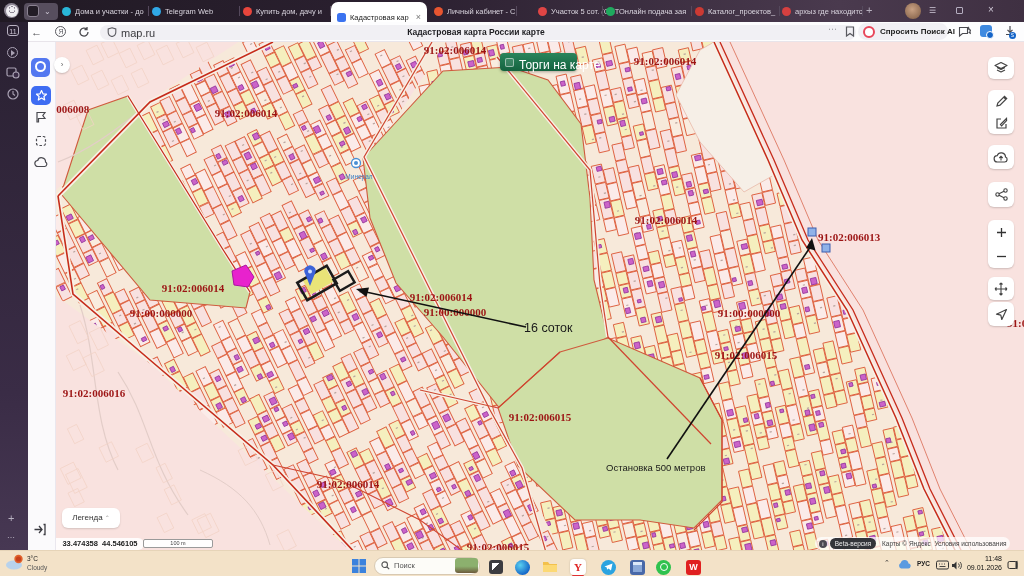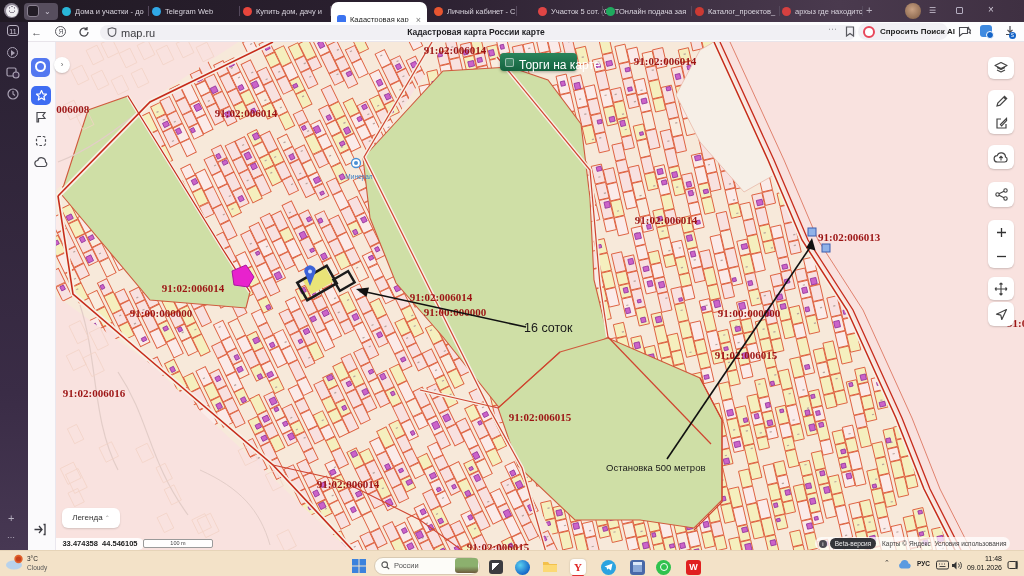--- a/index.html
+++ b/index.html
@@ -1,19 +1,19 @@
 <!DOCTYPE html>
 <html><head><meta charset="utf-8"><style>
 *{margin:0;padding:0;box-sizing:border-box}
 body{width:1024px;height:576px;overflow:hidden;position:relative;font-family:"Liberation Sans",sans-serif;background:#f8e3e0}
 .abs{position:absolute}
 #tabbar{left:0;top:0;width:1024px;height:22px;background:linear-gradient(90deg,#211a24,#2b2030 40%,#4a3a4e 82%,#3f3042)}
 .tab{position:absolute;top:0;height:22px;display:flex;align-items:center;font-size:7.5px;color:#d9d4de;white-space:nowrap}
 .fav{width:9px;height:9px;border-radius:50%;margin-right:4px;flex:0 0 auto}
-#activetab{position:absolute;left:331px;top:2px;width:96px;height:20px;background:#fff;border-radius:7px 7px 0 0;display:flex;align-items:flex-start;font-size:7.5px;color:#222;padding:13px 6px}
+#activetab{position:absolute;left:331px;top:2px;width:96px;height:20px;background:#fff;border-radius:7px 7px 0 0;display:flex;align-items:flex-end;font-size:7.5px;color:#222;padding:0 6px}
 #addrbar{left:0;top:22px;width:1024px;height:20px;background:#fdfdfe;border-bottom:1px solid #e8e4ea}
 #leftdark{left:0;top:22px;width:28px;height:529px;background:linear-gradient(180deg,#2a2132,#3a2c46 70%,#473853)}
 #leftwhite{left:28px;top:42px;width:28px;height:509px;background:#fbfafc;border-right:1px solid #eae7ee}
 #taskbar{left:0;top:550px;width:1024px;height:26px;background:#f3e2c8;border-top:1px solid #e6d4b8}
 .tbtn{position:absolute;left:988px;width:26px;background:#fff;border-radius:6px;box-shadow:0 1px 2px rgba(0,0,0,.18);display:flex;flex-direction:column;align-items:center;justify-content:space-around}
 </style></head><body>
 <svg width="968" height="509" viewBox="56 42 968 509" style="position:absolute;left:56px;top:42px">
     <style>.p{fill:#f8e1e0;stroke:#dd5f3e;stroke-width:.9}.q{fill:#fbebe9;stroke:#dd5f3e;stroke-width:.9}.y{fill:#f5efbe;stroke:#dd5f3e;stroke-width:.9}.c{fill:#f9ecdf;stroke:#dd5f3e;stroke-width:.9}.b{fill:#cb63c9;stroke:#93359c;stroke-width:.8}.n{fill:#b9a49e}.cl{font-family:"Liberation Serif";font-weight:bold;font-size:11px;fill:#9c1414}</style>
     <rect x="56" y="42" width="968" height="509" fill="#f9e2df"></rect>
     <clipPath id="cw">
@@ -2483,21 +2483,21 @@
     <rect x="0" y="0" width="6.5" height="6.5" fill="#3b82dd"></rect>
     <rect x="7.5" y="0" width="6.5" height="6.5" fill="#3b82dd"></rect>
     <rect x="0" y="7.5" width="6.5" height="6.5" fill="#3b82dd"></rect>
     <rect x="7.5" y="7.5" width="6.5" height="6.5" fill="#3b82dd"></rect>
   </svg>
 <div class="abs" style="left:374px;top:556.5px;width:106px;height:18px;background:#fdfcf8;border:1px solid #d8c9b2;border-radius:9px"></div>
 <svg class="abs" style="left:381px;top:561px" width="9" height="9" viewBox="0 0 9 9">
     <circle cx="3.7" cy="3.7" r="2.8" fill="none" stroke="#555" stroke-width="1.1"></circle>
     <path d="m6 6 2.2 2.2" stroke="#555" stroke-width="1.1"></path>
   </svg>
-<div class="abs" style="left:394px;top:561px;font-size:7.5px;color:#555">России</div>
+<div class="abs" style="left:394px;top:561px;font-size:7.5px;color:#555">Поиск</div>
 <div class="abs" style="left:455px;top:558px;width:23px;height:15px;border-radius:3px;background:linear-gradient(180deg,#8cb06e 55%,#6d5a3c)"></div>
 <div class="abs" style="left:489px;top:560px;width:14px;height:14px;border-radius:3px;background:#3c3c40"></div>
 <div class="abs" style="left:492px;top:563px;width:8px;height:8px;background:linear-gradient(135deg,#fff 45%,#3c3c40 45%)"></div>
 <div class="abs" style="left:515px;top:559.5px;width:15px;height:15px;border-radius:50%;background:radial-gradient(circle at 35% 35%,#5ad0f0,#1668c8 70%)"></div>
 <svg class="abs" style="left:542px;top:560px" width="16" height="13" viewBox="0 0 16 13">
     <path d="M1 2h5l1.5 2H15v8H1Z" fill="#f3c14c"></path>
     <path d="M1 5h14v7H1Z" fill="#fcd975"></path>
   </svg>
 <div class="abs" style="left:570px;top:558.5px;width:16px;height:16px;border-radius:4px;background:#fff;box-shadow:0 0 2px rgba(0,0,0,.2);color:#e02828;font-weight:bold;font-size:11px;text-align:center;line-height:16px;font-family:'Liberation Serif'">Y</div>
 <div class="abs" style="left:572px;top:574.5px;width:12px;height:2px;background:#e03030;border-radius:1px"></div>

